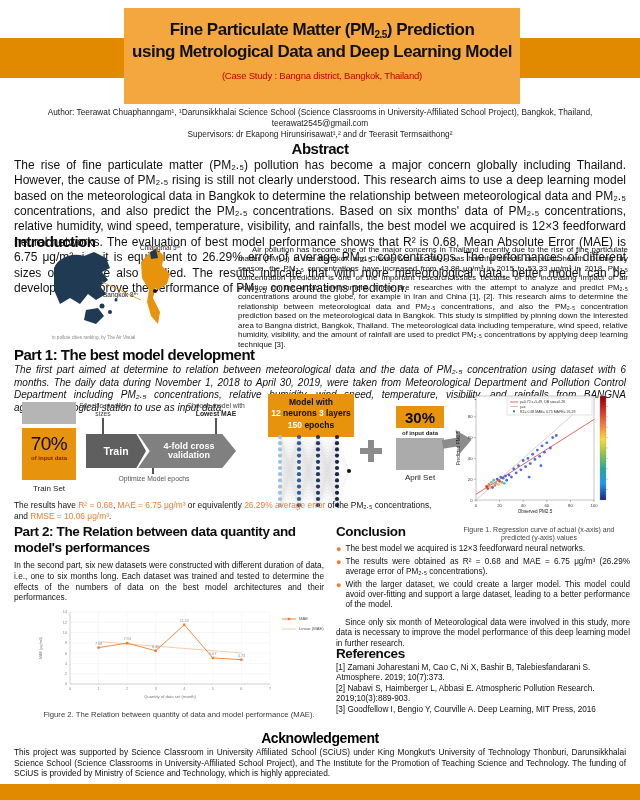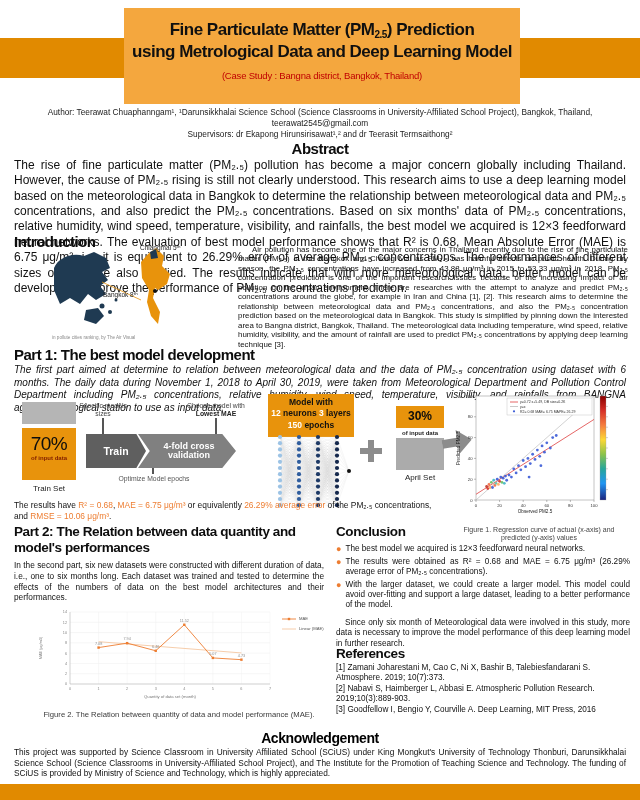--- a/index.html
+++ b/index.html
@@ -50,21 +50,21 @@
   #arrow-compare{left:224px;top:434px;width:58px;background:#ababab;color:#2b2b2b;font-size:8px;line-height:1.05;
      clip-path:polygon(0 0,84% 0,100% 50%,84% 100%,0 100%,14% 50%);padding-left:4px;}
   #note-optimize{left:106px;top:475px;width:96px;text-align:center;font-size:6.8px;color:#555;}
   #model-box{left:268px;top:394px;width:86px;height:40px;text-align:center;font-weight:bold;font-size:8.5px;color:#111;line-height:1.35;padding-top:3px;}
   #model-box .wnum{color:#ffffff;}
   #nn-box{left:272px;top:432px;width:80px;height:78px;}
   #plus-icon{left:360px;top:440px;width:22px;height:22px;}
   #plus-icon::before{content:"";position:absolute;left:0;top:8px;width:22px;height:6px;background:#8c8c8c;}
   #plus-icon::after{content:"";position:absolute;left:8px;top:0;width:6px;height:22px;background:#8c8c8c;}
   #test-box{left:396px;top:406px;width:48px;height:22px;text-align:center;}
-  #test-pct{font-size:12px;font-weight:bold;color:#0d0d0d;margin-top:3px;}
+  #test-pct{font-size:15px;font-weight:bold;color:#0d0d0d;margin-top:3px;}
   #test-sub{left:396px;top:430px;width:48px;text-align:center;font-size:6px;font-weight:bold;color:#222;}
   #test-gray{left:396px;top:438px;width:48px;height:32px;background:#ababab;}
   #test-label{left:396px;top:473px;width:48px;text-align:center;font-size:8px;color:#222;}
   #big-arrow{left:442px;top:430px;width:30px;height:24px;background:#8c8c8c;transform:rotate(-10deg);
      clip-path:polygon(0 32%,52% 32%,52% 0,100% 50%,52% 100%,52% 68%,0 68%);}
   
   #fig1-wrap{left:450px;top:392px;width:182px;}
   #fig1-caption{margin-top:2px;text-align:center;font-size:7px;color:#444;line-height:1.2;width:178px;}
   
   #results-p{top:500px;left:14px;width:432px;font-size:8.4px;line-height:1.3;color:#141414;}

